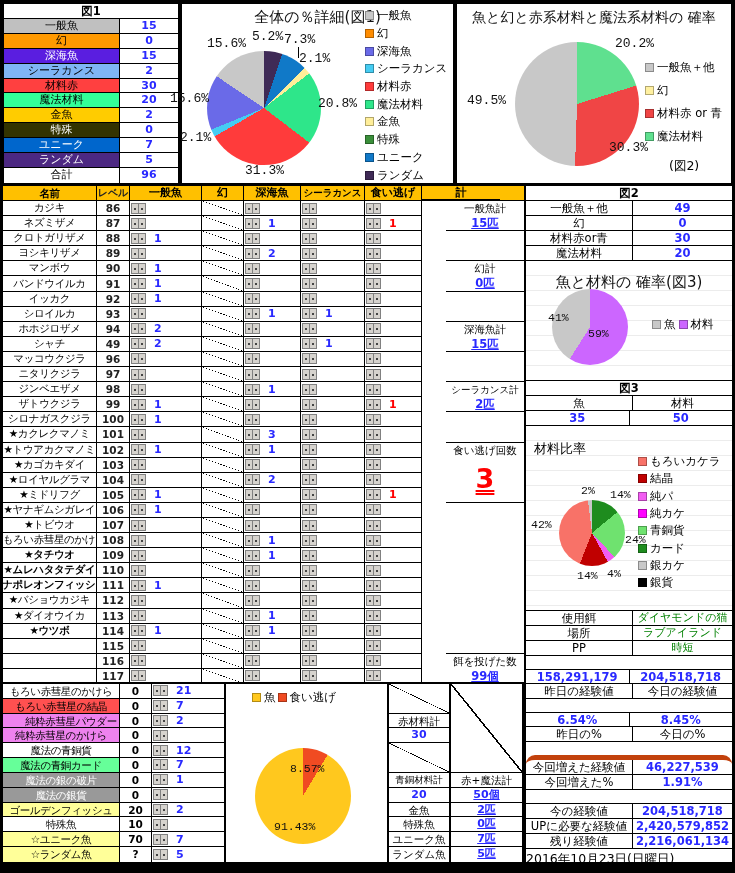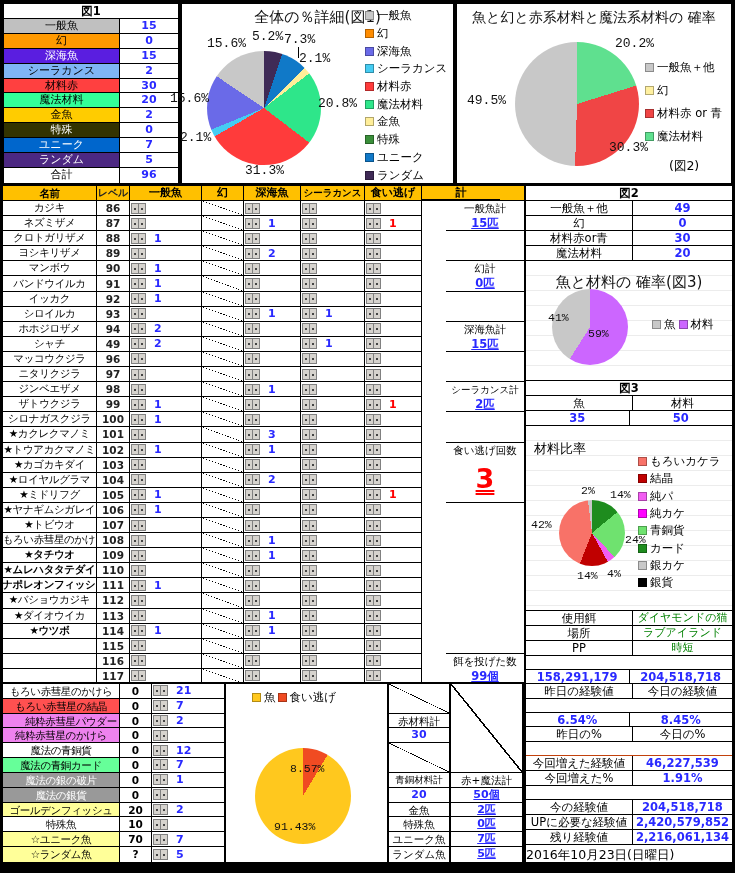--- a/index.html
+++ b/index.html
@@ -1768,21 +1768,21 @@
     <div class="rrow gap"></div>
     <div class="rrow" style="border-top:1px solid #000;">
       <div class="rlab rval" style="border-right:1px solid #000;">6.54%</div>
       <div class="rval">8.45%</div>
     </div>
     <div class="rrow">
       <div class="rlab">昨日の%</div>
       <div class="rval" style="color:#000;font-weight:normal;">今日の%</div>
     </div>
     <div class="rrow gap"></div>
-    <div style="display:block;border-top:1px solid #c2410c;">
+    <div style="display:block;border-top:5px solid #c2410c;border-radius:9px;">
 
         <div class="rrow">
           <div class="rlab">今回増えた経験値</div>
           <div class="rval">46,227,539</div>
         </div>
 
         <div class="rrow">
           <div class="rlab">今回増えた%</div>
           <div class="rval">1.91%</div>
         </div>

